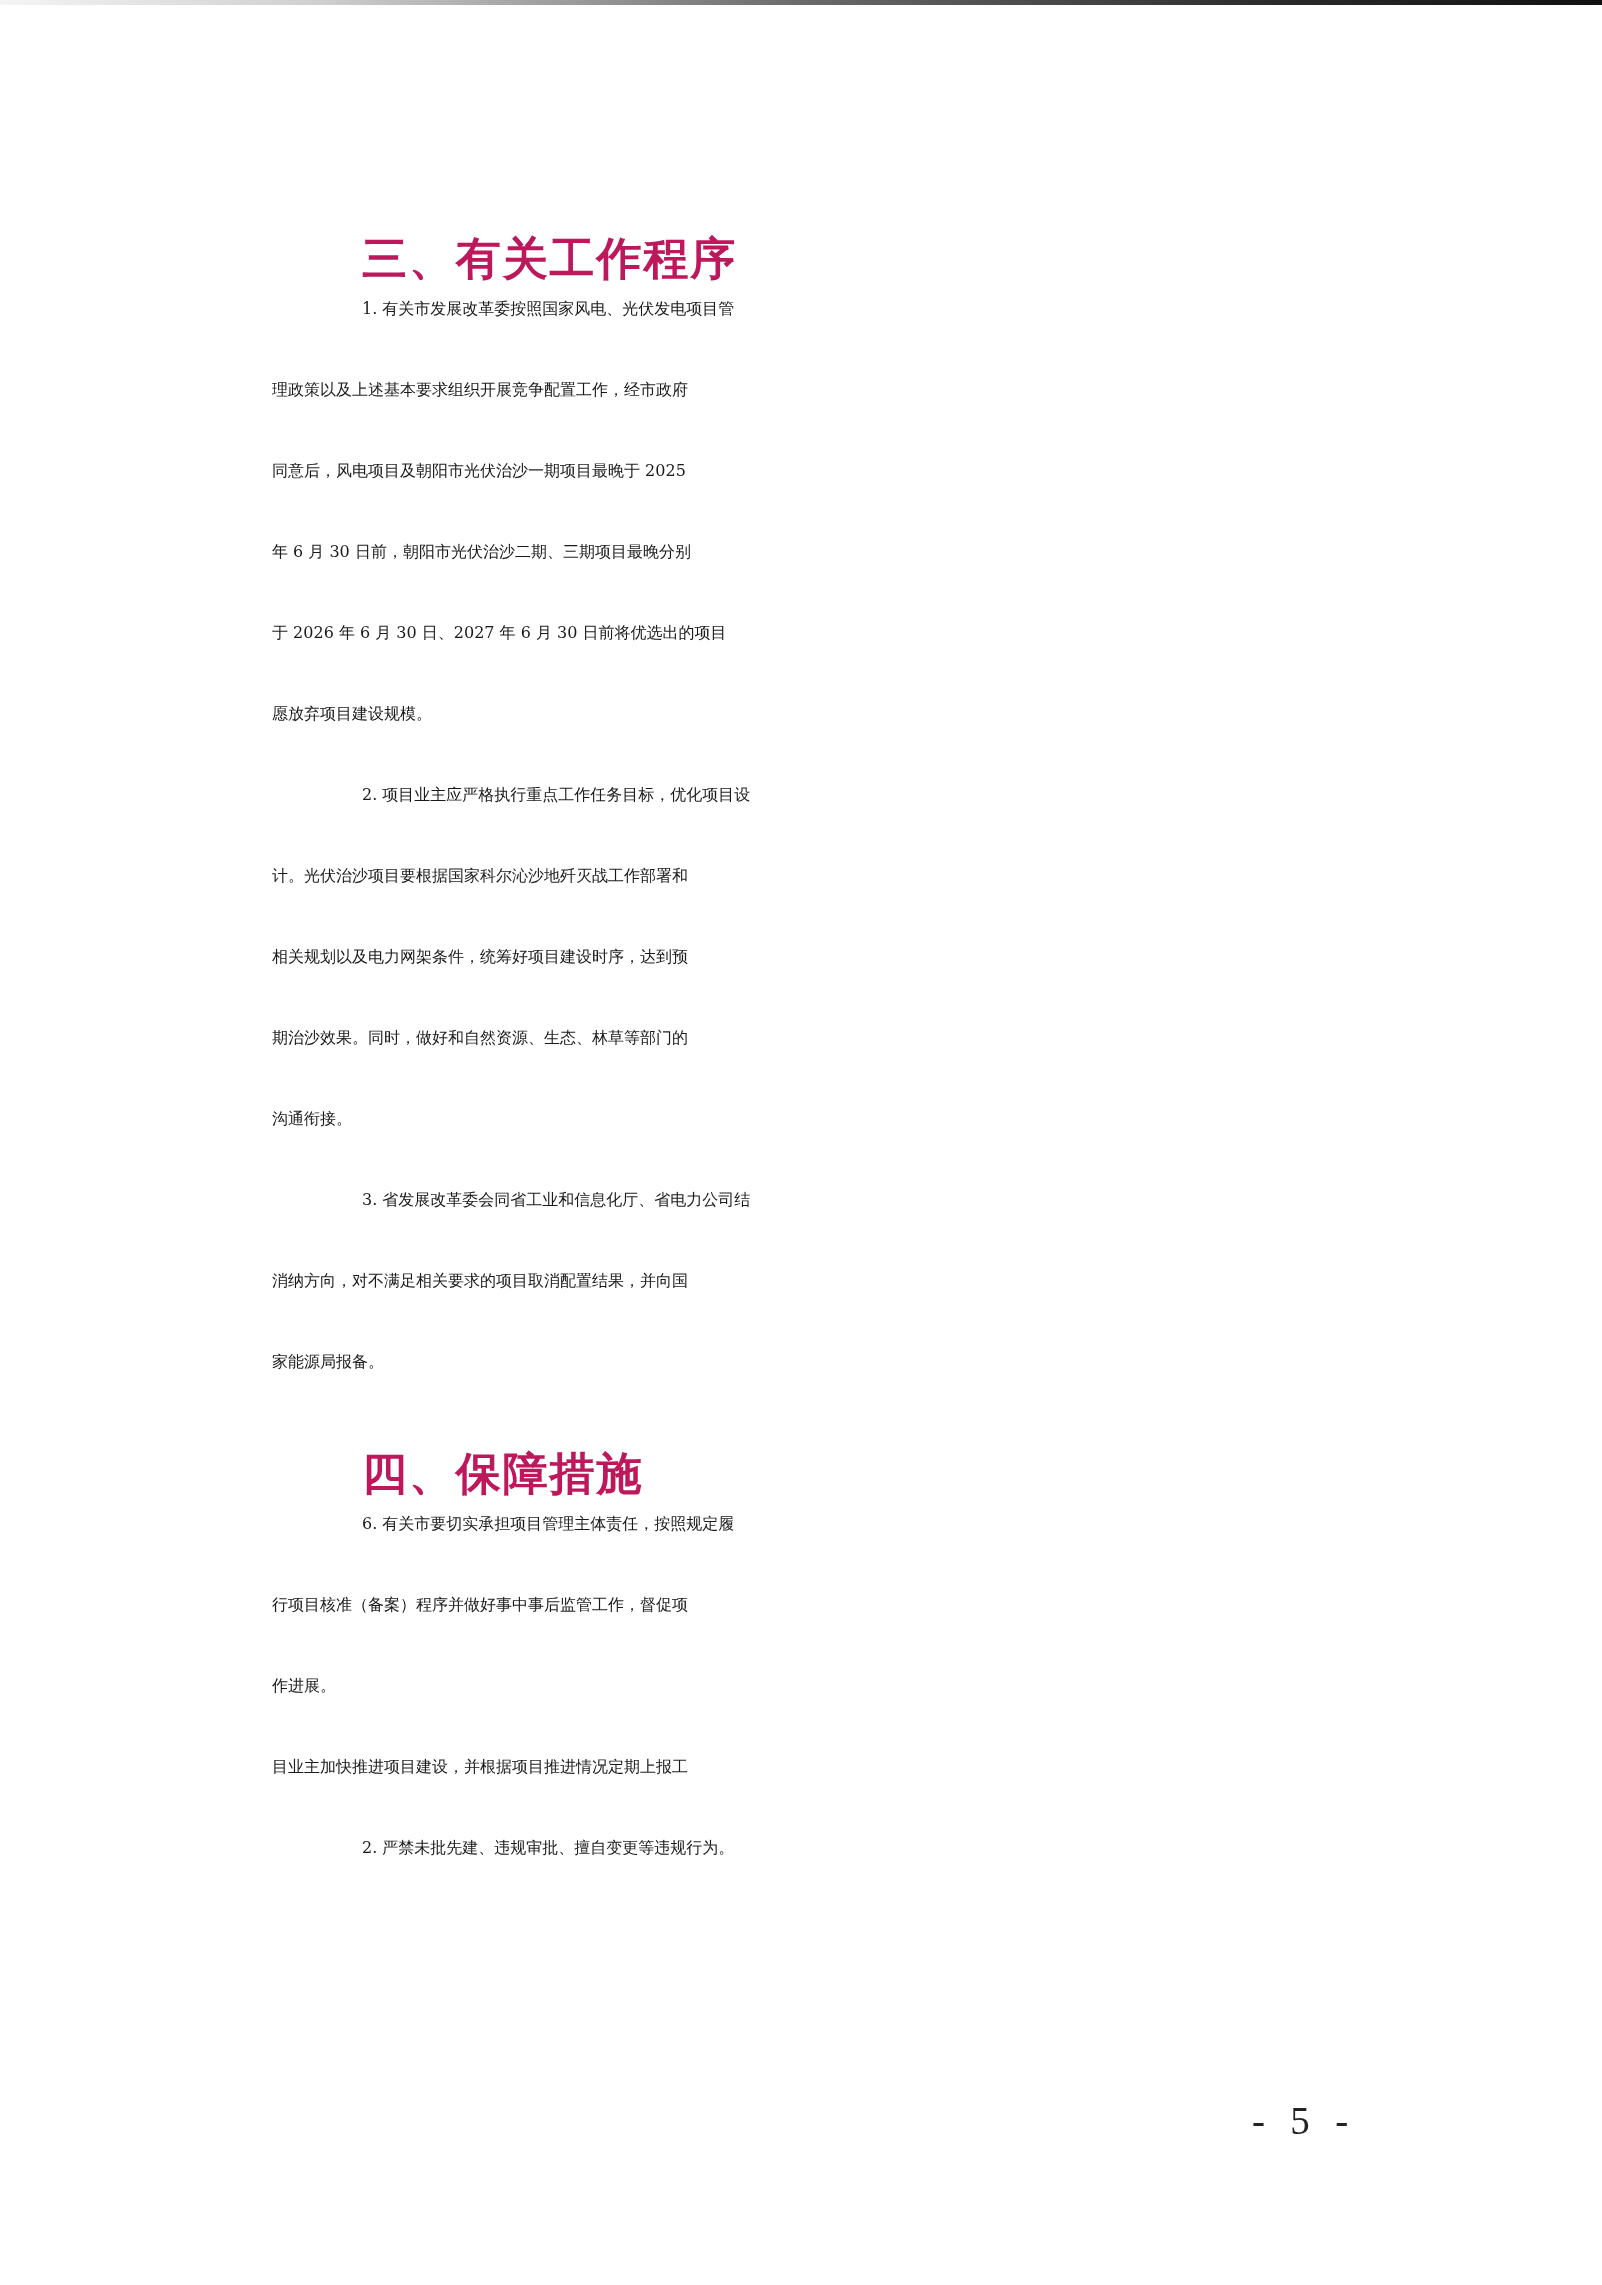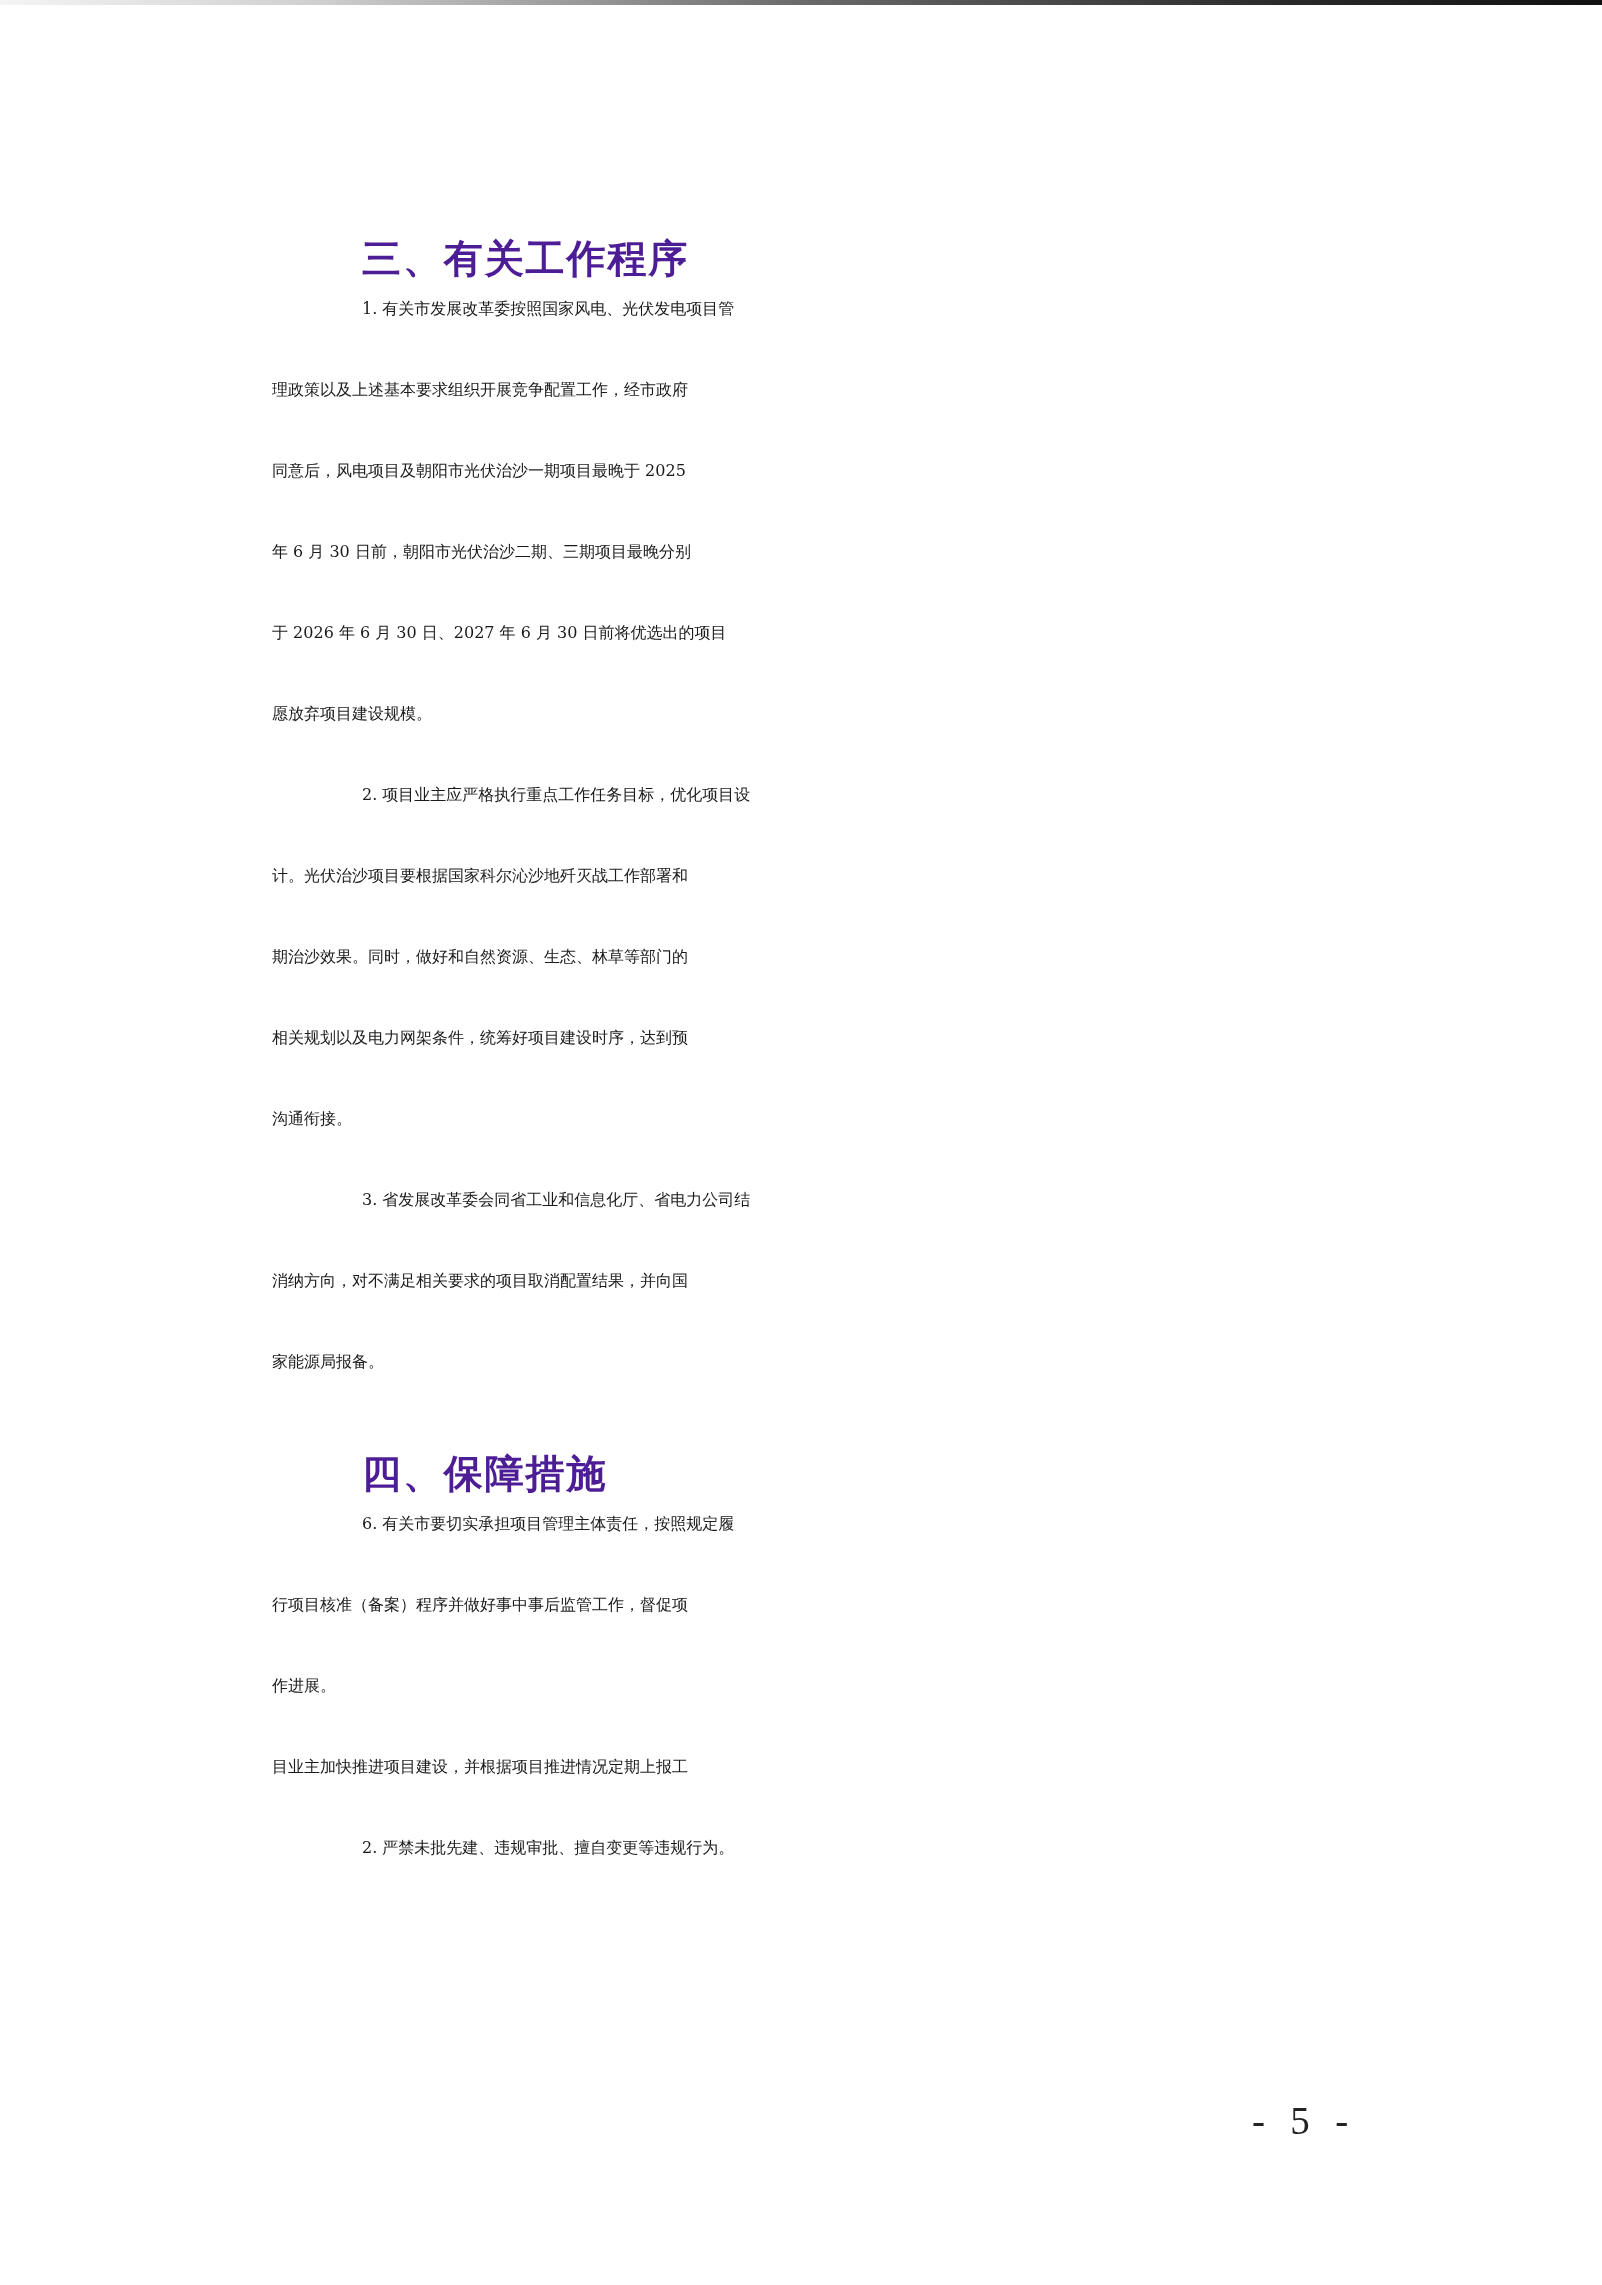--- a/index.html
+++ b/index.html
@@ -25,26 +25,26 @@
     }
     .page {
       position: absolute;
       left: 272px;
       top: 218px;
       width: 1093px;
     }
     .heading {
       font-family: "DejaVu Sans", "Liberation Sans", sans-serif;
       font-weight: bold;
-      font-size: 39px;
+      font-size: 45px;
       line-height: 81px;
       height: 81px;
       padding-left: 90px;
       letter-spacing: 1.9px;
-      color: #4c1d95;
+      color: #be185d;
       white-space: nowrap;
     }
     .line {
       display: block;
       height: 81px;
       white-space: nowrap;
       overflow: visible;
     }
     .line.first { padding-left: 90px; }
     .page-number {
@@ -72,22 +72,22 @@
     <span class="line">理政策以及上述基本要求组织开展竞争配置工作，经市政府</span>
     <span class="line">同意后，风电项目及朝阳市光伏治沙一期项目最晚于 2025</span>
     <span class="line">年 6 月 30 日前，朝阳市光伏治沙二期、三期项目最晚分别</span>
     <span class="line">于 2026 年 6 月 30 日、2027 年 6 月 30 日前将优选出的项目</span>
     <span class="line">愿放弃项目建设规模。</span>
   </div>
 
   <div class="para-block">
     <span class="line first">2. 项目业主应严格执行重点工作任务目标，优化项目设</span>
     <span class="line">计。光伏治沙项目要根据国家科尔沁沙地歼灭战工作部署和</span>
+    <span class="line">相关规划以及电力网架条件，统筹好项目建设时序，达到预</span>
     <span class="line">期治沙效果。同时，做好和自然资源、生态、林草等部门的</span>
-    <span class="line">相关规划以及电力网架条件，统筹好项目建设时序，达到预</span>
     <span class="line">沟通衔接。</span>
   </div>
 
   <div class="para-block">
     <span class="line first">3. 省发展改革委会同省工业和信息化厅、省电力公司结</span>
     <span class="line">消纳方向，对不满足相关要求的项目取消配置结果，并向国</span>
     <span class="line">家能源局报备。</span>
   </div>
 
   <div class="heading">四、保障措施</div>

